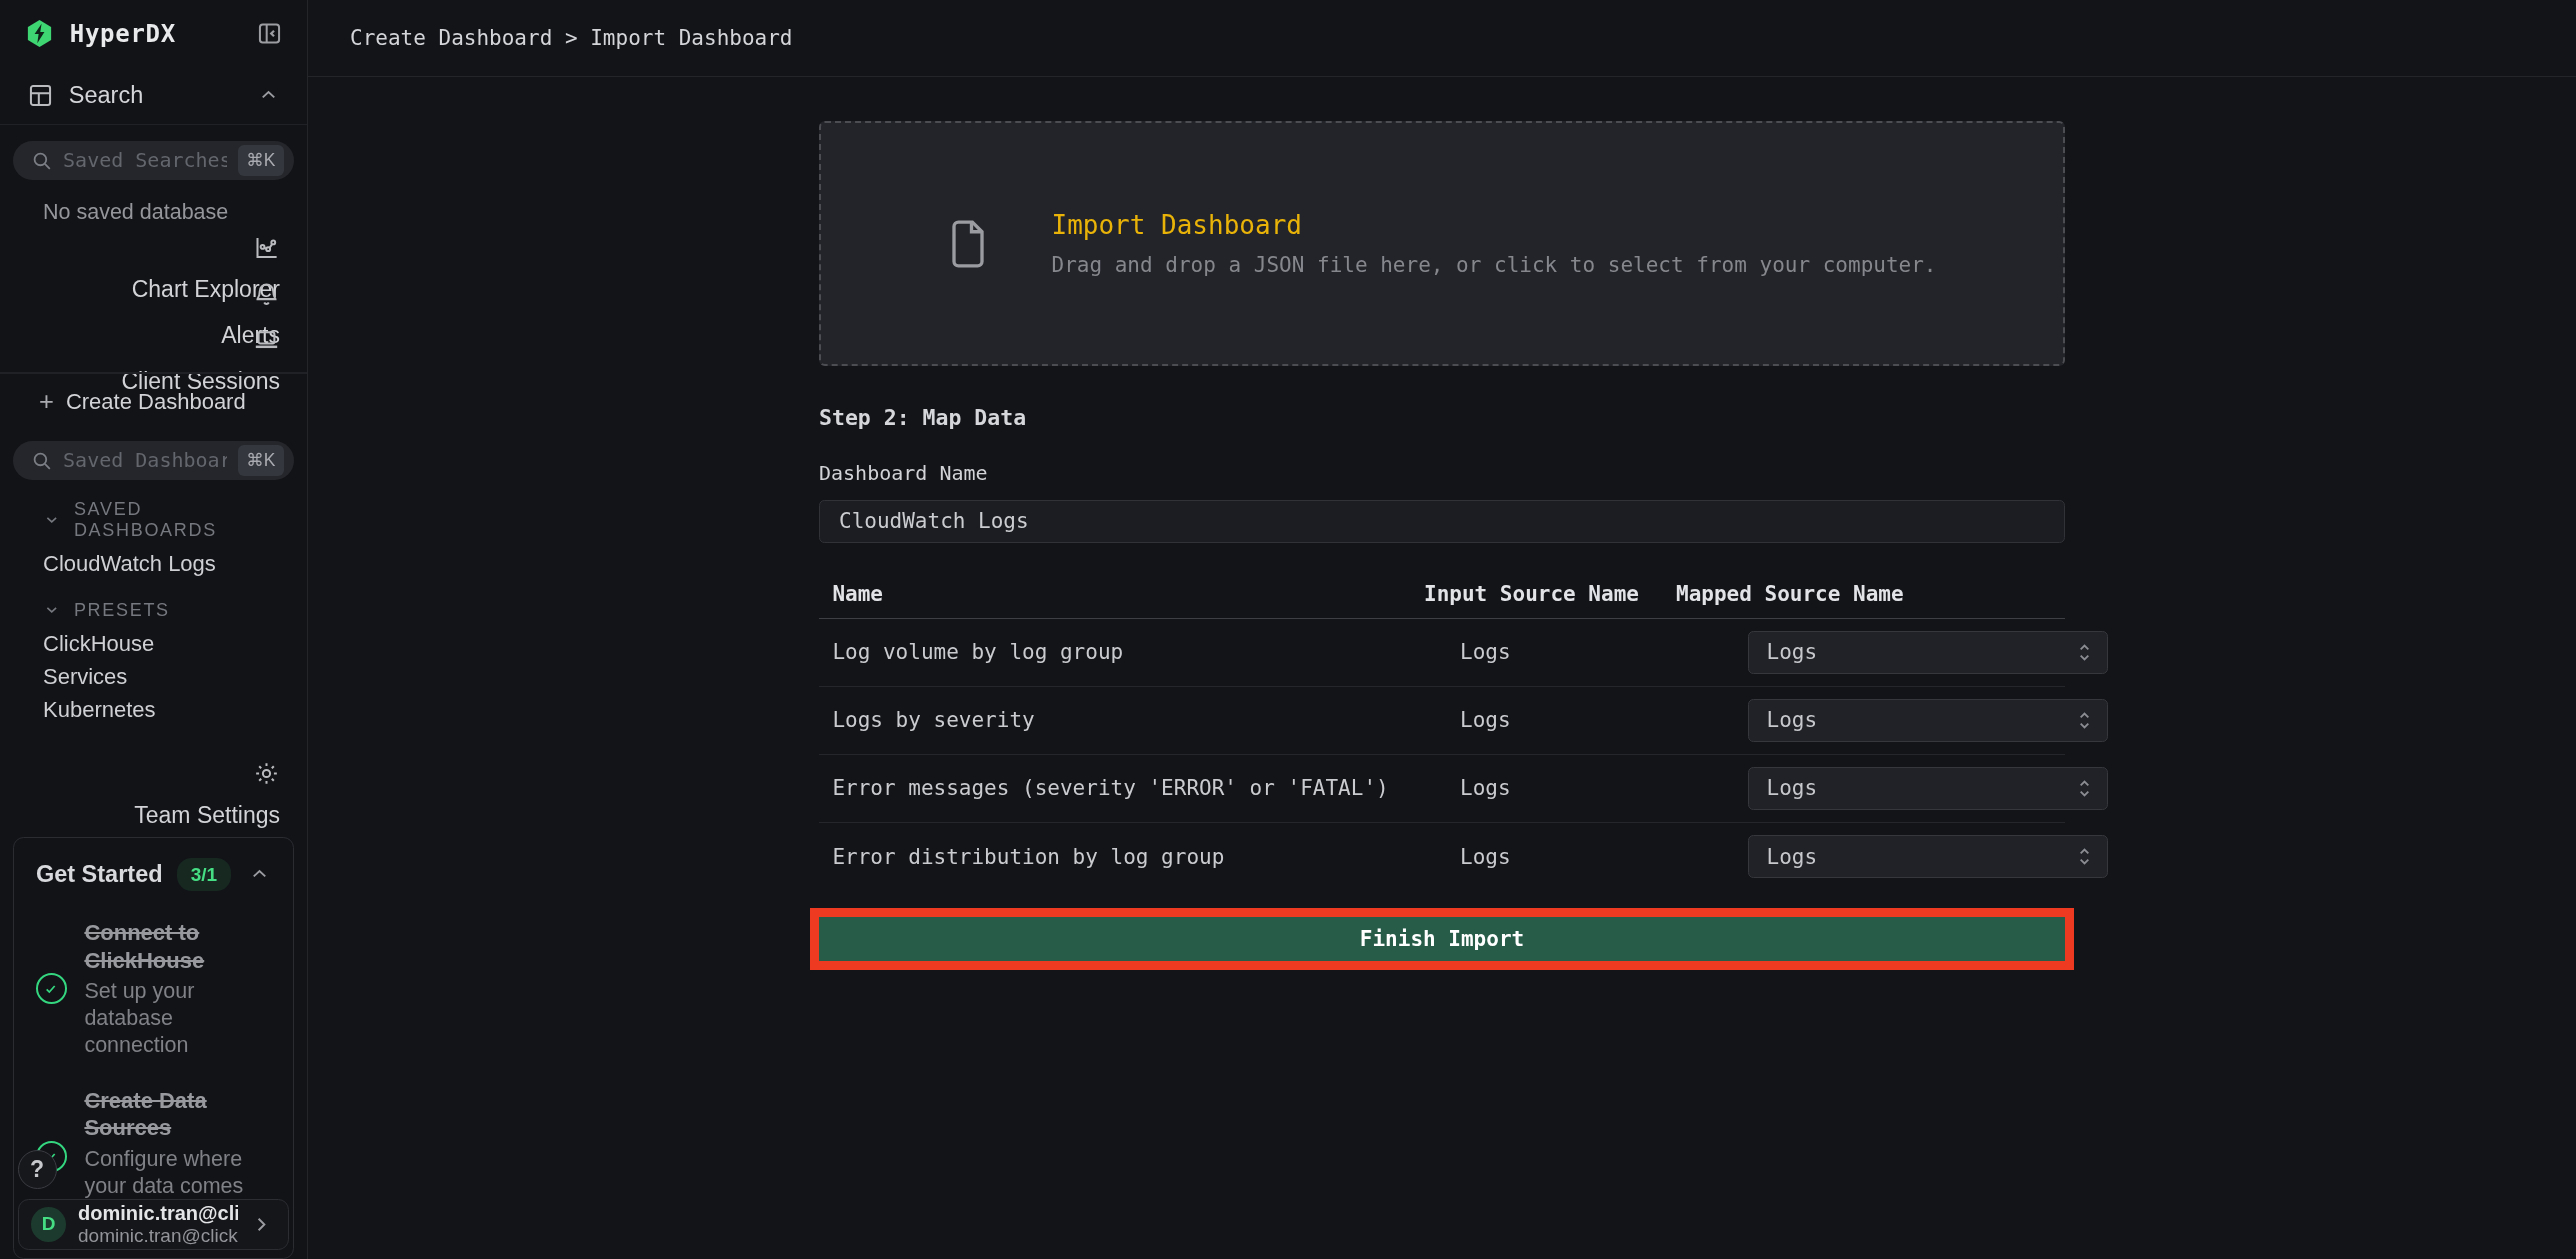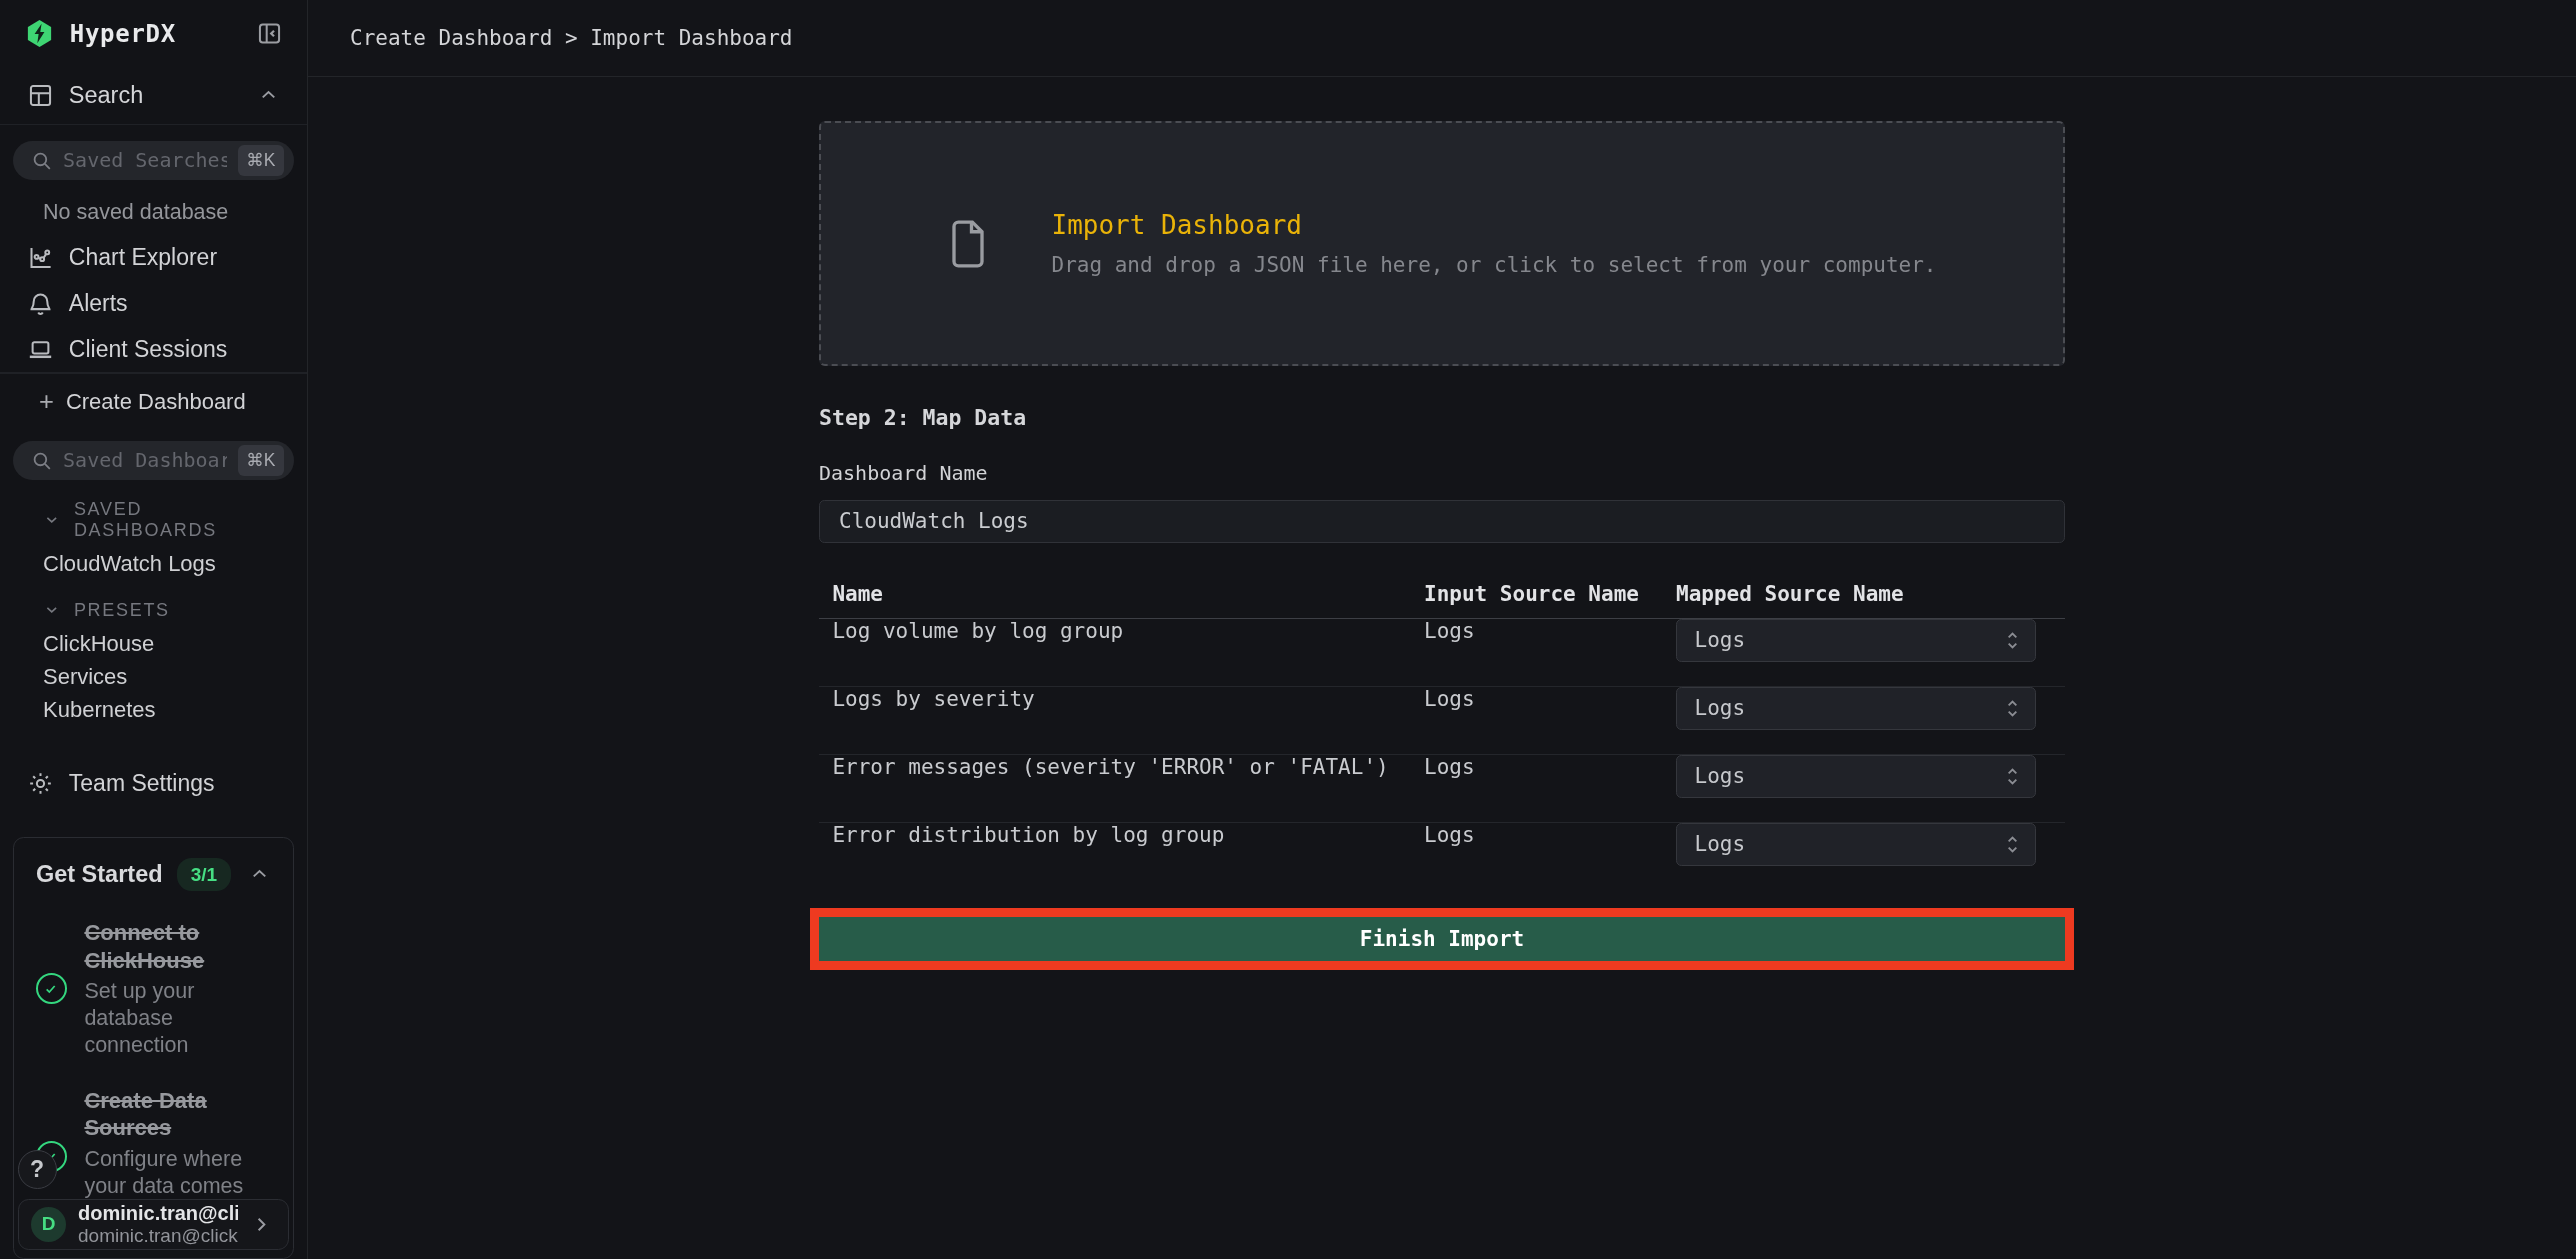--- a/index.html
+++ b/index.html
@@ -13,21 +13,21 @@
   .logo-text { font:700 24px "DejaVu Sans Mono", monospace; color:#e9eaec; letter-spacing:0.7px; flex:1; }
   .icon { flex:none; display:inline-flex; align-items:center; justify-content:center; }
   .section-header { display:flex; align-items:center; gap:14.8px; padding:14.8px 27px; color:#d4d5d8; font-size:23.5px; }
   .section-header .chev { margin-left:auto; color:#9a9ca2; }
   .divider { height:1.3px; background:#1f2126; flex:none; }
   .pill { margin:16px 13.4px 0; height:39px; background:#24262b; border-radius:19.5px; display:flex; align-items:center; padding:0 9.4px 0 17.5px; gap:10.7px; flex:none; }
   .pill input { flex:1; min-width:0; background:transparent; border:none; outline:none; font:20px "DejaVu Sans Mono", monospace; color:#cfd1d4; }
   .pill input::placeholder { color:#64666d; }
   .kbd { background:#35373e; color:#a9abb1; border-radius:6px; padding:4.7px 8.7px; font-size:17.5px; flex:none; }
   .hint { color:#94969b; font-size:21.5px; padding:20px 0 9.4px 43px; }
-  .nav-item { display:flex; align-items:center; gap:14.8px; padding:0 27px; height:46px; color:#d2d3d6; font-size:23px; }
+  .nav-item { display:flex; align-items:flex-end; gap:14.8px; padding:0 27px; height:46px; color:#d2d3d6; font-size:23px;flex-direction:column; }
   .nav-item .ico, .section-header .ico { color:#b9bbbf; }
   .badge-beta { margin-left:auto; background:#50535c; color:#eceded; font-size:15.4px; font-weight:700; letter-spacing:0.7px; border-radius:6px; padding:4.7px 10px; }
   .dashboards-header { color:#46de83; font-weight:700; padding-top:9.4px; padding-bottom:14.8px; }
   .dashboards-header .ico { color:#46de83; }
   .create-row { display:flex; align-items:center; gap:12px; padding:0 27px 0 39px; height:46px; margin-top:5.4px; color:#d2d3d6; font-size:22px; }
   .create-row .plus { color:#a9abb0; font-size:25.5px; line-height:1; }
   .sub-label { display:flex; align-items:center; gap:13.4px; color:#76787f; font-size:18px; letter-spacing:1.7px; padding:19px 27px 6.7px 43px; font-weight:500; }
   .sub-label .chev { color:#76787f; }
   .sub-item { display:flex; align-items:center; padding-left:43px; height:33px; font-size:22px; color:#cfd0d3; }
   .team-row { margin-top:34px; }
@@ -59,21 +59,21 @@
   .dropzone { height:245px; background:#22242a; border:2px dashed #4b4d53; border-radius:6px; display:flex; align-items:center; justify-content:center; gap:62px; }
   .dz-icon { color:#9a9ca1; }
   .dz-title { font-size:26px; color:#eab308; }
   .dz-sub { font-size:21px; color:#85878d; margin-top:13.4px; }
   .step-title { margin-top:39px; font-size:21.5px; font-weight:700; color:#d6d7da; }
   .field-label { margin-top:31px; font-size:20px; color:#d2d3d6; }
   .name-input { margin-top:14.8px; width:100%; height:43px; background:#1b1d22; border:1.3px solid #303238; border-radius:5.4px; font:21px "DejaVu Sans Mono", monospace; color:#caccd0; padding:0 19px; outline:none; }
 
   .map-table { margin-top:28px; width:100%; }
   .t-head { display:flex; align-items:center; height:48px; border-bottom:1.3px solid #3d3f45; font-size:21px; font-weight:700; color:#e2e3e6; }
-  .t-row { display:flex; align-items:flex-start; height:68px; border-bottom:1.3px solid #24262b; font-size:21px; color:#c9cbcf; }
+  .t-row { display:flex; align-items:center; height:68px; border-bottom:1.3px solid #24262b; font-size:21px; color:#c9cbcf;gap:36px; }
   .col-name { flex:0 0 605px; padding-left:13.4px; }
   .col-input { flex:0 0 252px; }
   .col-mapped { flex:1; }
   .select { width:360px; height:43px; background:#202228; border:1.3px solid #35373d; border-radius:5.4px; display:flex; align-items:center; padding:0 13.4px 0 17.5px; color:#c6c8cc; font-size:21px; }
   .select .chev2 { margin-left:auto; color:#8b8d93; }
 
   .annotation-frame { margin:17.5px -9.4px 0; background:#ee3a20; padding:8.7px 9.4px; }
   .finish-btn { width:100%; height:44px; background:#275c49; border:none; color:#ffffff; font:700 21px "DejaVu Sans Mono", monospace; display:flex; align-items:center; justify-content:center; cursor:pointer; }
 
   svg { display:block; }

